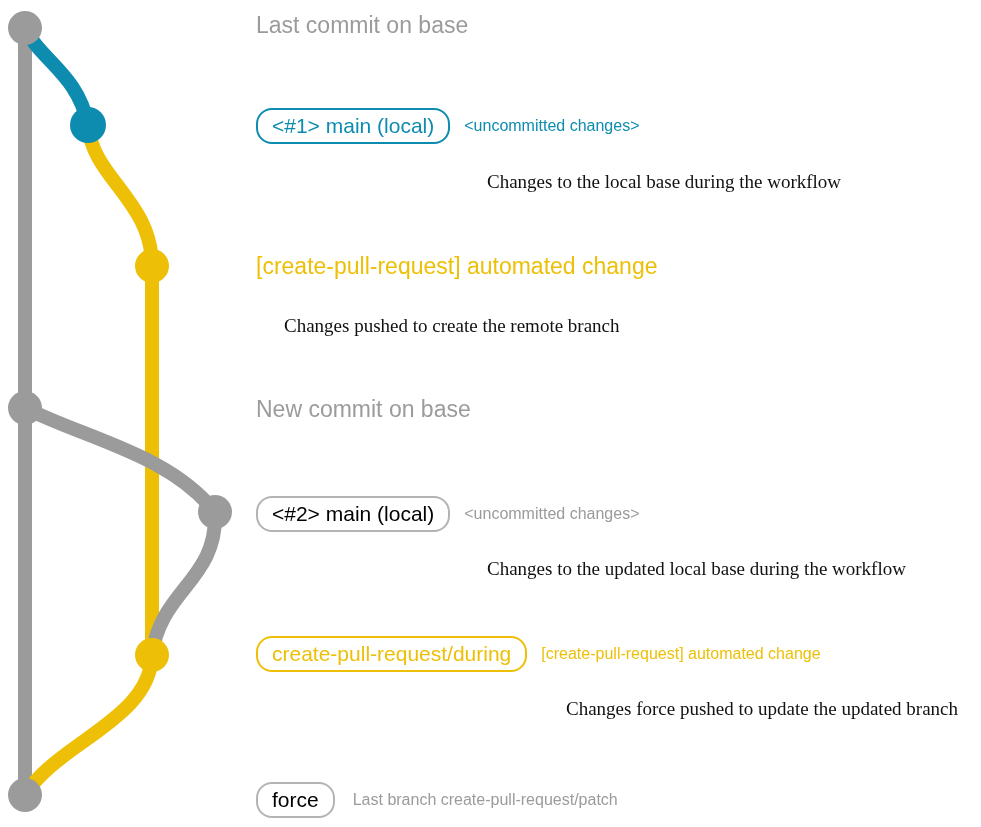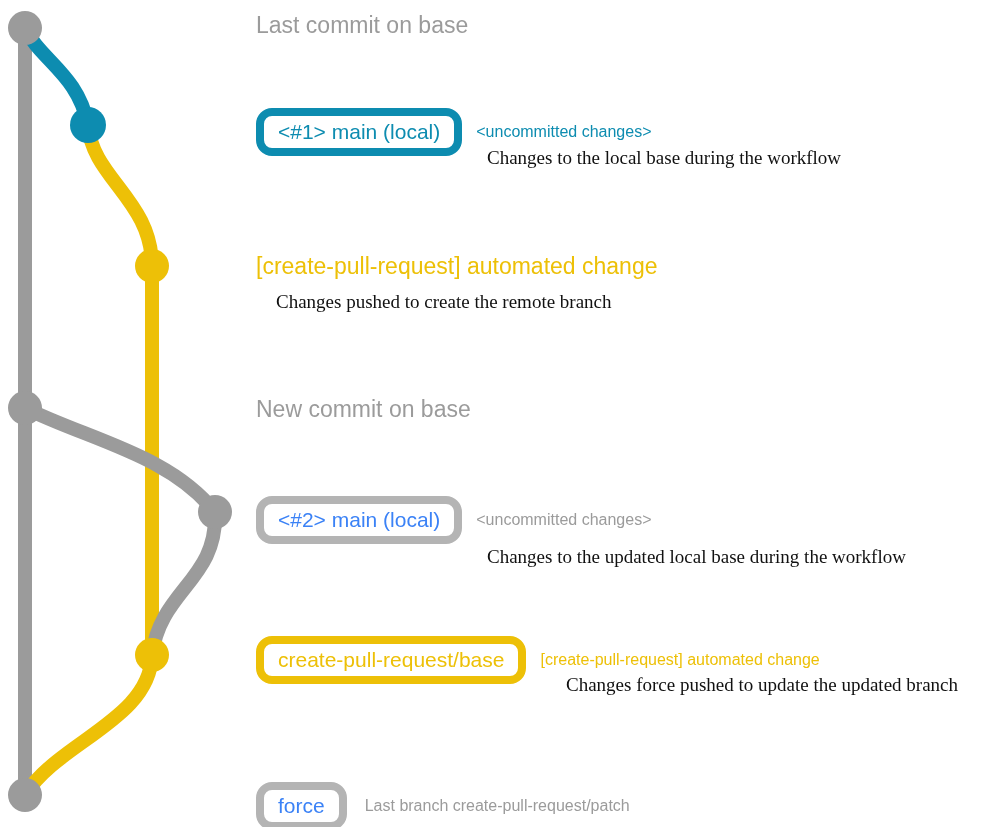--- a/index.html
+++ b/index.html
@@ -30,33 +30,33 @@
   .row {
     position: absolute;
     display: flex;
     align-items: center;
   }
   .pill {
     display: inline-flex;
     align-items: center;
     justify-content: center;
     box-sizing: border-box;
-    border: 8px solid #4d7c0f;
+    border: 2px solid #4d7c0f;
     border-radius: 16px;
     padding: 5px 14px 6px 14px;
     font-size: 21px;
     line-height: 1;
     font-family: "Liberation Sans", sans-serif;
     color: #9b9b9b;
     background: #ffffff;
     white-space: nowrap;
   }
   .pill.blue  { border-color: #0d8cb0; color: #0d8cb0; }
   .pill.yellow{ border-color: #edc007; color: #edc007; }
-  .pill.gray  { border-color: #b4b4b4; color: #3b82f6; }
+  .pill.gray  { border-color: #b4b4b4; color: #000000; }
 
   .subject {
     font-size: 16px;
     line-height: 1;
     font-family: "Liberation Sans", sans-serif;
     white-space: nowrap;
   }
   .subject.blue   { color: #0d8cb0; }
   .subject.yellow { color: #edc007; }
   .subject.gray   { color: #9b9b9b; }
@@ -71,20 +71,21 @@
   .headline.gray   { color: #9b9b9b; }
   .headline.yellow { color: #edc007; }
 
   .body-note {
     position: absolute;
     font-family: "Liberation Serif", serif;
     font-size: 19px;
     line-height: 1;
     color: #111111;
     white-space: nowrap;
+    margin-top: 24px;
   }
   .gap-sm { width: 14px; }
   .gap-md { width: 18px; }
 </style>
 </head>
 <body>
 
 <div id="stage">
 
   <svg id="graph" viewBox="0 0 981 827">
@@ -115,33 +116,33 @@
   <div class="headline gray" style="left:256px; top:14px;">Last commit on base</div>
 
   <div class="row" style="left:256px; top:108px;">
     <span class="pill blue">&lt;#1&gt; main (local)</span>
     <span class="gap-sm"></span>
     <span class="subject blue">&lt;uncommitted changes&gt;</span>
   </div>
   <div class="body-note" style="left:487px; top:148px;">Changes to the local base during the workflow</div>
 
   <div class="headline yellow" style="left:256px; top:255px;">[create-pull-request] automated change</div>
-  <div class="body-note" style="left:276px; top:292px;">Changes pushed to create the remote branch</div>
+  <div class="body-note" style="left:284px; top:292px;">Changes pushed to create the remote branch</div>
 
   <div class="headline gray" style="left:256px; top:398px;">New commit on base</div>
 
   <div class="row" style="left:256px; top:496px;">
     <span class="pill gray">&lt;#2&gt; main (local)</span>
     <span class="gap-sm"></span>
     <span class="subject gray">&lt;uncommitted changes&gt;</span>
   </div>
-  <div class="body-note" style="left:487px; top:547px;">Changes to the updated local base during the workflow</div>
+  <div class="body-note" style="left:487px; top:535px;">Changes to the updated local base during the workflow</div>
 
   <div class="row" style="left:256px; top:636px;">
-    <span class="pill yellow">create-pull-request/base</span>
+    <span class="pill yellow">create-pull-request/during</span>
     <span class="gap-sm"></span>
     <span class="subject yellow">[create-pull-request] automated change</span>
   </div>
   <div class="body-note" style="left:566px; top:675px;">Changes force pushed to update the updated branch</div>
 
   <div class="row" style="left:256px; top:782px;">
     <span class="pill gray">force</span>
     <span class="gap-md"></span>
     <span class="subject gray">Last branch create-pull-request/patch</span>
   </div>

